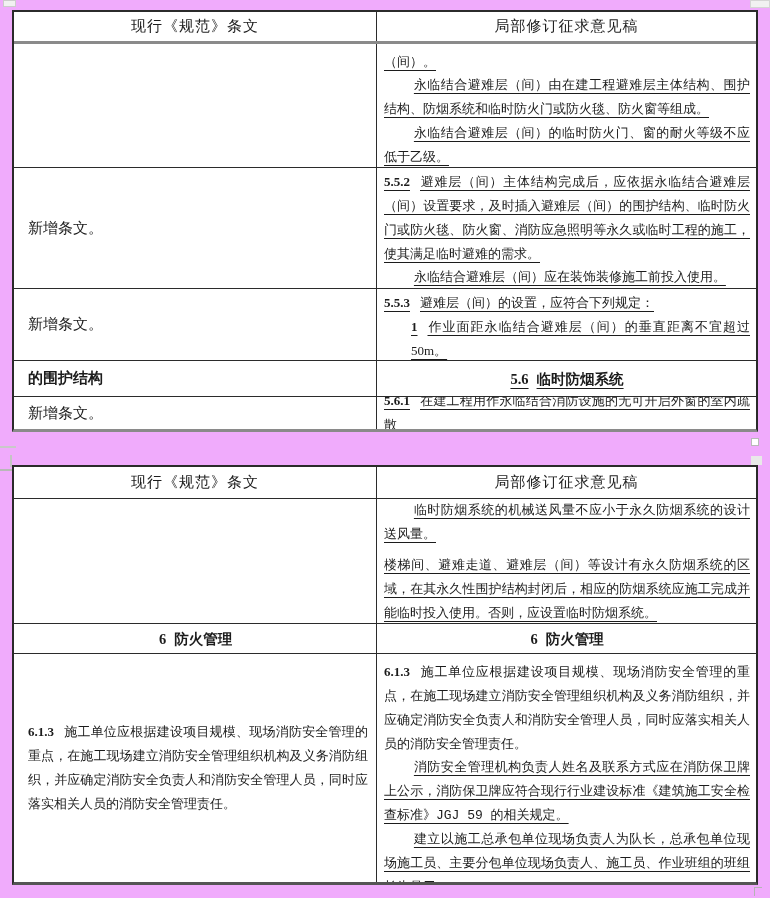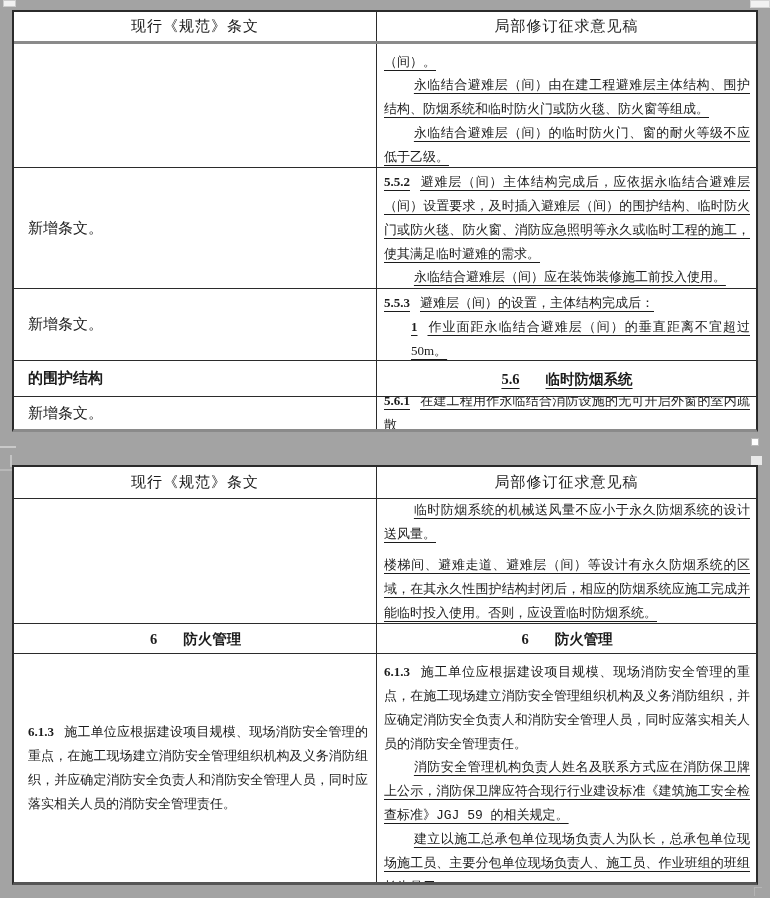--- a/index.html
+++ b/index.html
@@ -4,21 +4,21 @@
 <style>
   html,body{margin:0;padding:0;}
   body{
     width:770px;height:898px;
     background:#ffffff;
     font-family:"Liberation Serif","DejaVu Serif",serif;
     color:#1c1c1c;
     position:relative;
     overflow:hidden;
   }
-  .page{position:absolute;inset:0;background:#a3a3a3;}
+  .page{position:absolute;inset:0;background:#f0abfc;}
 
   
   .tbl{
     position:absolute;left:12px;width:746px;
     border-left:2px solid #2b2b2b;
     border-right:2px solid #2b2b2b;
     background:#fff;
     box-sizing:border-box;
   }
   .t1{top:10px;border-top:2px solid #2b2b2b;border-bottom:3px solid #8a8a8a;}
@@ -45,21 +45,21 @@
   .para{
     margin:0;font-size:13px;line-height:24px;
     text-align:justify;
   }
   .pt{padding-top:6px;}
   .pt2{padding-top:2px;}
   .u{text-decoration:underline;text-underline-offset:4px;text-decoration-thickness:1px;}
   .ind{text-indent:2.3em;font-family:Liberation Mono, monospace;}
   .li{padding-left:27px;}
   .num{font-weight:bold;padding-right:10px;}
-  .num2{font-weight:bold;padding-right:26px;}
+  .num2{font-weight:bold;padding-right:8px;}
   .bold{font-weight:bold;}
   .ctr{text-align:center;}
   .chapter{font-size:14.5px;line-height:30px;}
   .leftlabel{font-size:15px;}
 
   
   .mark{position:absolute;}
   .tab-tl{left:3px;top:0;width:13px;height:7px;background:#f1f1f1;border:1px solid #cccccc;box-sizing:border-box;}
   .tab-tr{left:750px;top:0;width:20px;height:8px;background:#f1f1f1;border:1px solid #d5d5d5;box-sizing:border-box;}
   .tick-b1{left:0;top:446px;width:16px;height:2px;background:#c9c9c9;}
@@ -103,21 +103,21 @@
       <div class="cl cell cell-l vc leftlabel">新增条文。</div>
       <div class="cr cell">
         <p class="para u pt2"><b class="num">5.5.2</b><span>避难层（间）主体结构完成后，应依据永临结合避难层（间）设置要求，及时插入避难层（间）的围护结构、临时防火门或防火毯、防火窗、消防应急照明等永久或临时工程的施工，使其满足临时避难的需求。</span></p>
         <p class="para u ind"><span>永临结合避难层（间）应在装饰装修施工前投入使用。</span></p>
       </div>
     </div>
 
     <div class="row" style="height:72px">
       <div class="cl cell cell-l vc leftlabel">新增条文。</div>
       <div class="cr cell">
-        <p class="para u pt2"><b class="num">5.5.3</b><span>避难层（间）的设置，主体结构完成后：</span></p>
+        <p class="para u pt2"><b class="num">5.5.3</b><span>避难层（间）的设置，应符合下列规定：</span></p>
         <p class="para u li"><b class="num">1</b><span>作业面距永临结合避难层（间）的垂直距离不宜超过 50m。</span></p>
 
       </div>
     </div>
 
     <div class="row" style="height:36px">
       <div class="cl cell cell-l vc bold leftlabel">的围护结构</div>
       <div class="cr cell vcol">
         <p class="para chapter ctr bold"><span class="u"><b class="num2">5.6</b><span>临时防烟系统</span></span></p>
       </div>

